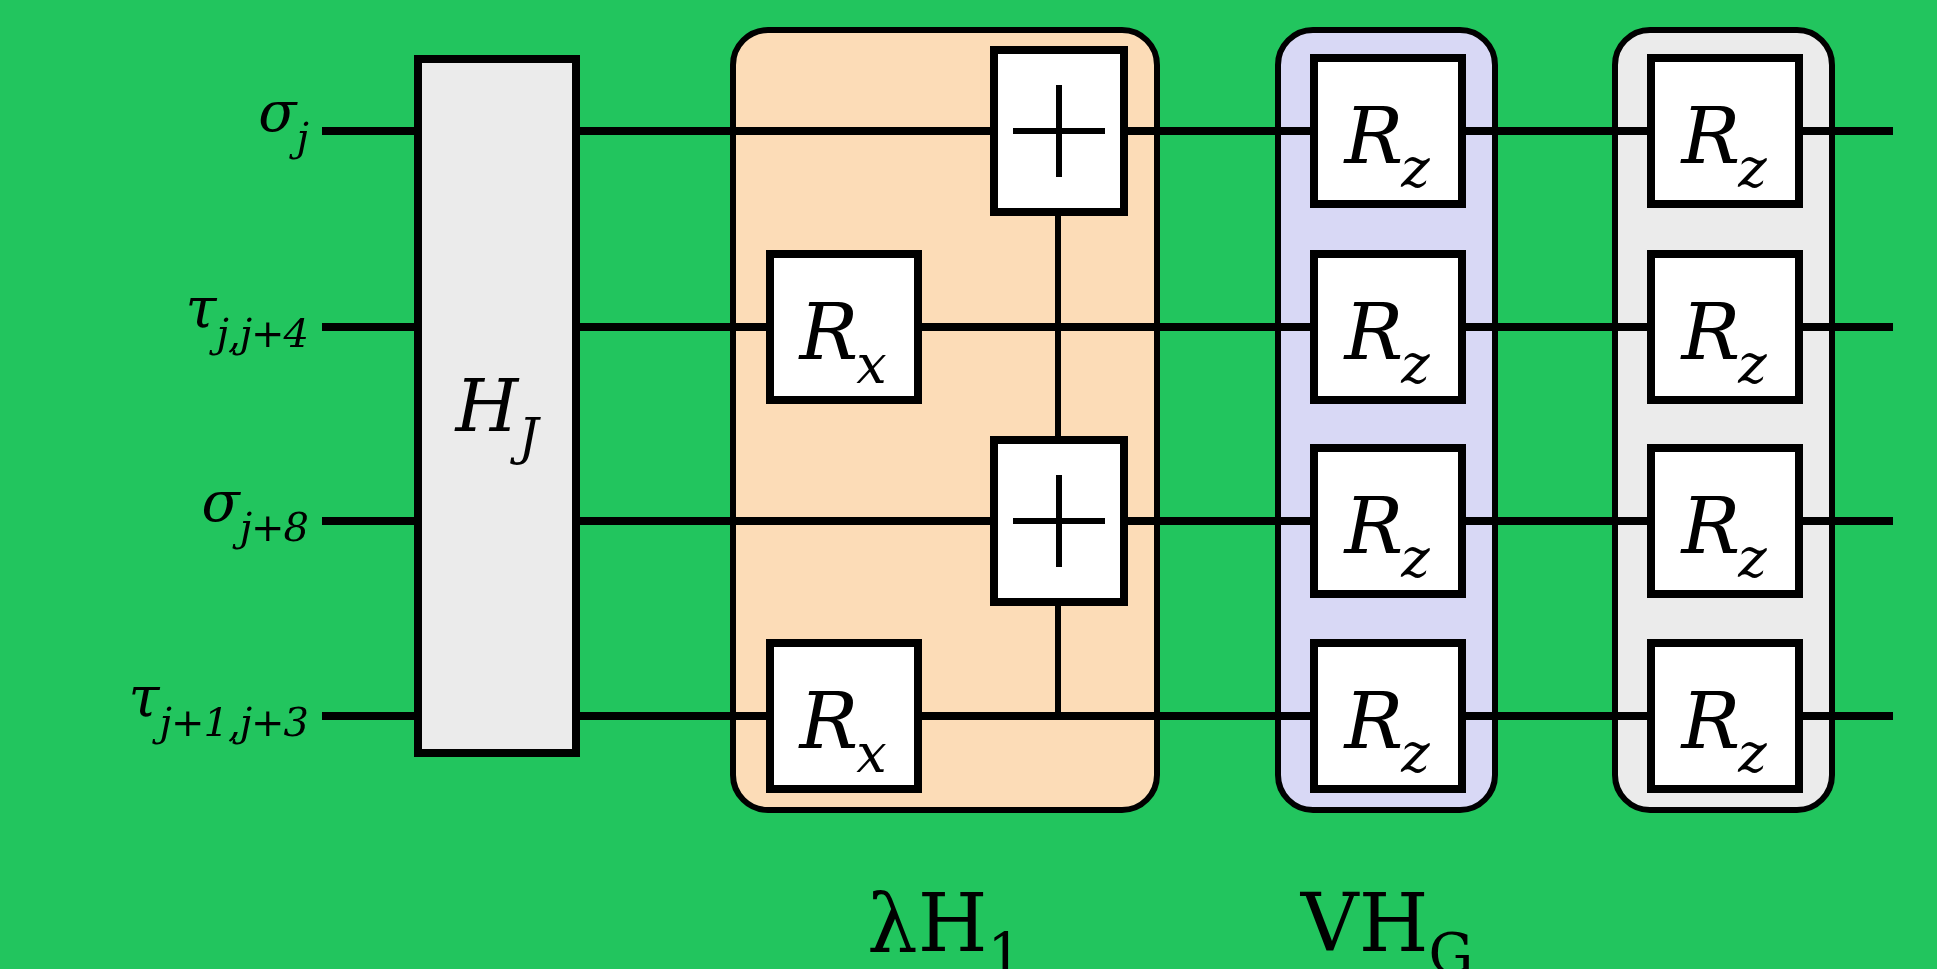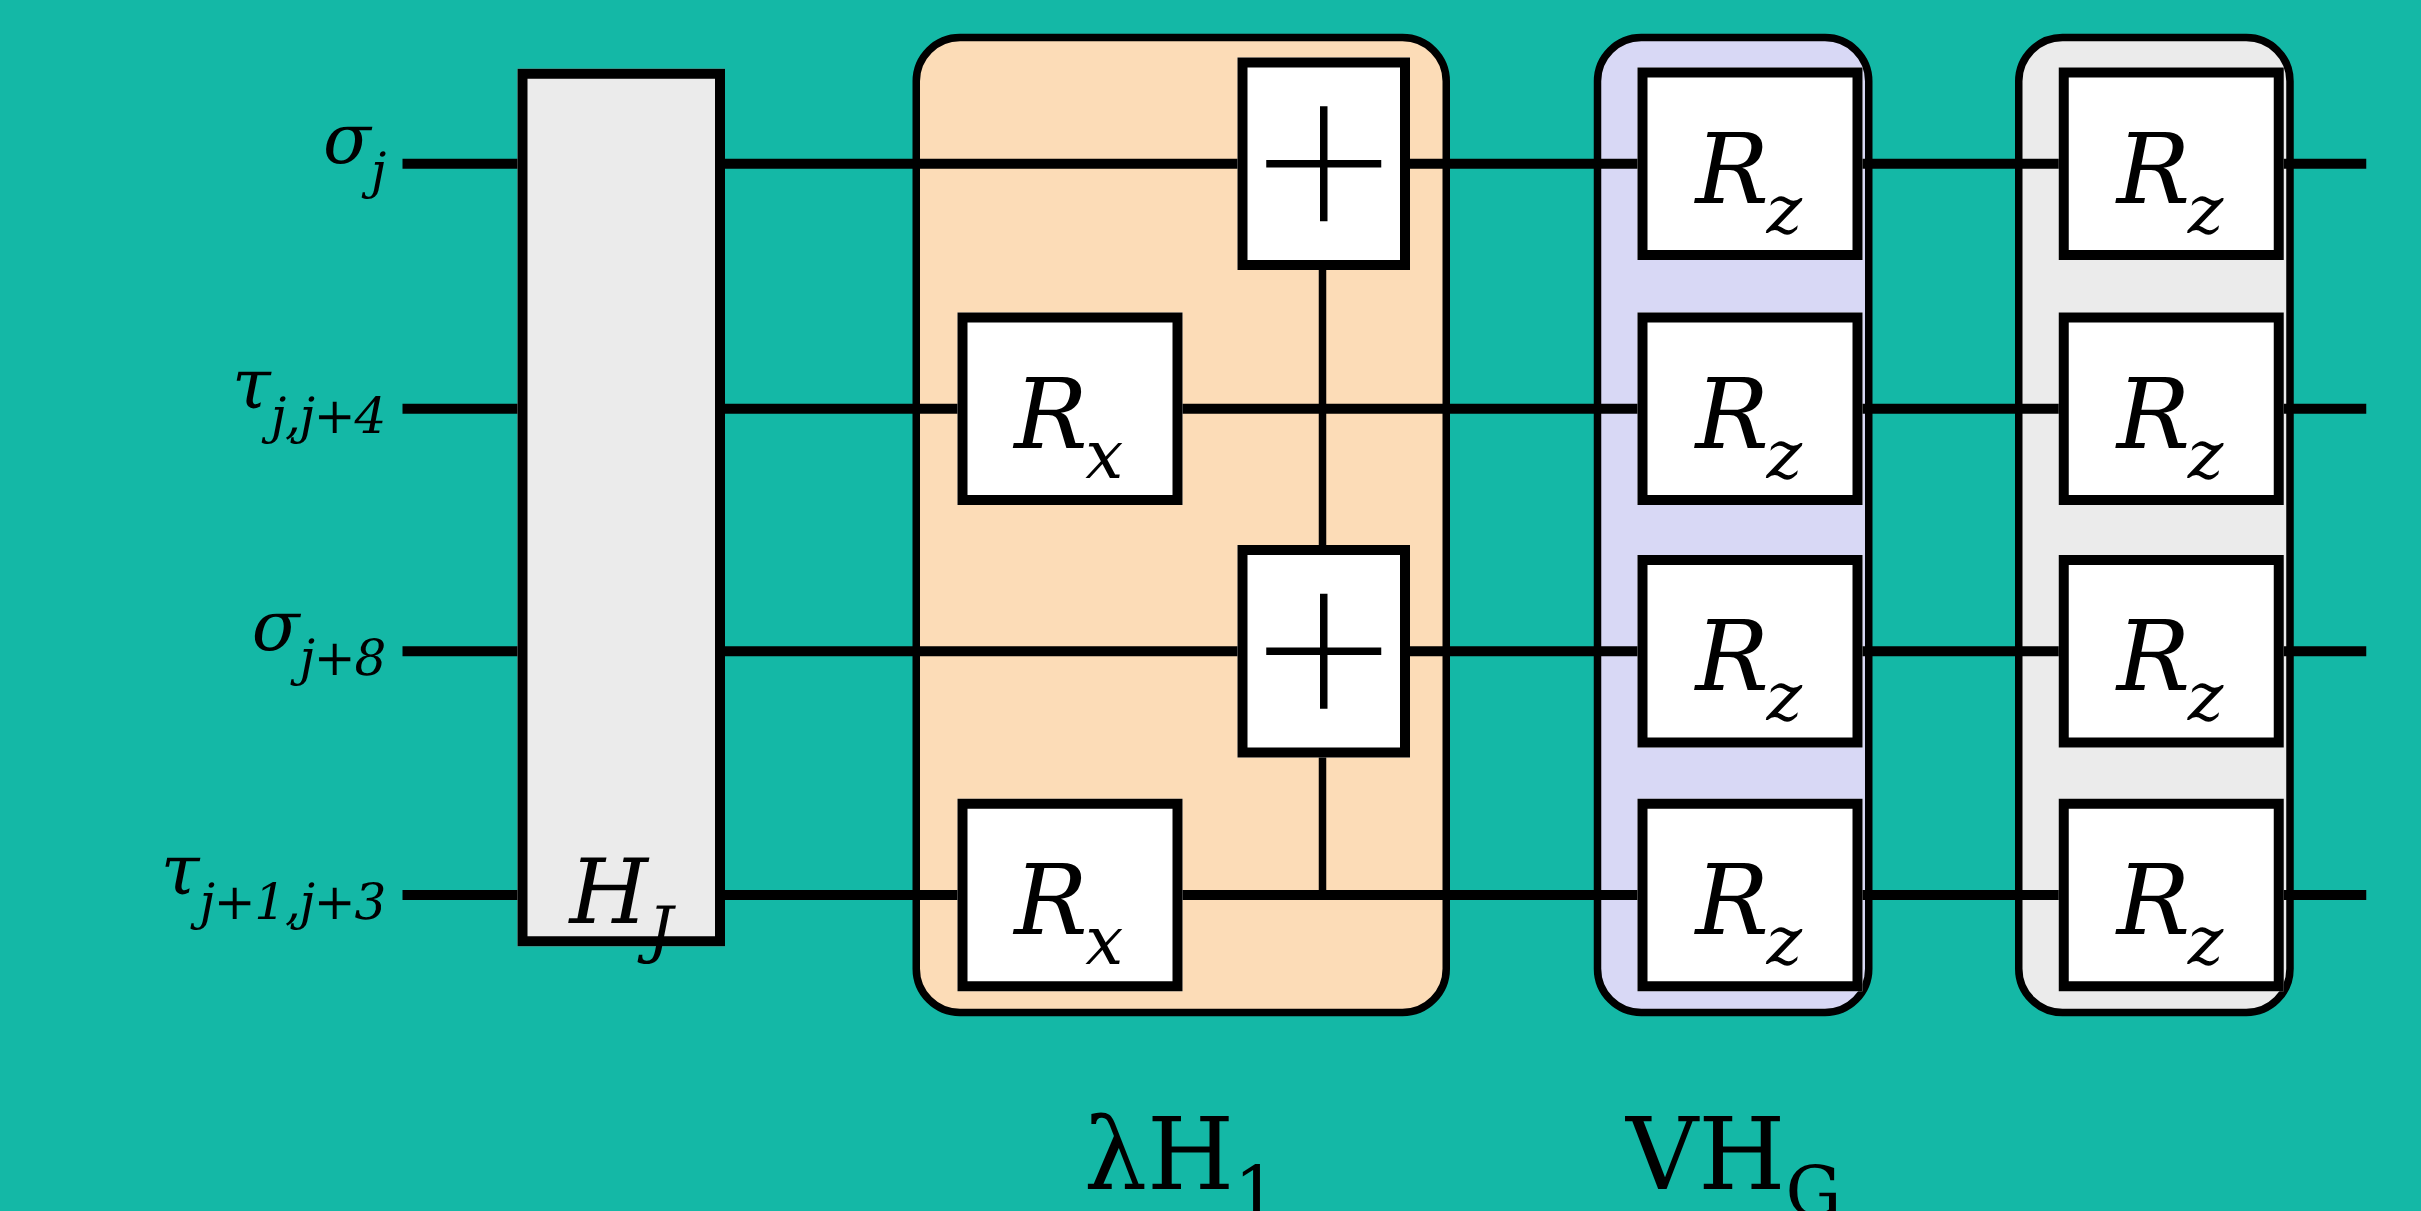--- a/index.html
+++ b/index.html
@@ -1,19 +1,19 @@
 <!DOCTYPE html>
 <html><head>
 <meta charset="utf-8">
 <style>
   html,body{margin:0;padding:0;background:#ffffff;}
   #canvas{
     position:relative;
     width:1937px;height:969px;
-    background:#14b8a6;
+    background:#22c55e;
     overflow:hidden;
     font-family:"DejaVu Serif", serif;
   }
   
   .wire{
     position:absolute;
     left:322px;width:1571px;height:8px;
     background:#000;
   }
   
@@ -49,21 +49,21 @@
   #group-hm{left:1612px;width:223px;background:#EBEBEB;}
   
   .gate{
     position:absolute;
     background:#fff;
     border:8px solid #000;
     box-sizing:border-box;
     display:flex;align-items:center;justify-content:center;
     z-index:3;
   }
-  .gate-sq{width:180px;height:154px;}
+  .gate-sq{width:156px;height:154px;}
   .gate-plus{width:138px;height:170px;}
   .glabel{font-style:italic;line-height:1;white-space:nowrap;padding-top:10px;}
   .glabel .m{font-size:78px;}
   .glabel .s{font-size:54px;position:relative;top:0.45em;left:-2px;}
   .hjlabel{font-style:italic;line-height:1;white-space:nowrap;}
   .hjlabel .m{font-size:72px;}
   .hjlabel .s{font-size:50px;position:relative;top:0.45em;}
   
   .plus-icon{position:relative;width:92px;height:92px;}
   .plus-icon .bar-h{position:absolute;left:0;top:43px;width:92px;height:6px;background:#000;}
@@ -80,21 +80,21 @@
     position:absolute;
     top:884px;
     text-align:center;
     line-height:1;
     white-space:nowrap;
     transform:translateX(-50%);
     z-index:4;
   }
   .grouplabel .m{font-size:80px;}
   .grouplabel .s{font-size:56px;position:relative;top:0.4em;}
-  .z2{z-index:2;align-items:flex-end;}
+  .z2{z-index:2;}
 </style>
 </head>
 <body>
 
 <div id="canvas">
 
   <div class="group" id="group-lambda-h1"></div>
   <div class="group" id="group-vhg"></div>
   <div class="group" id="group-hm"></div>
 

